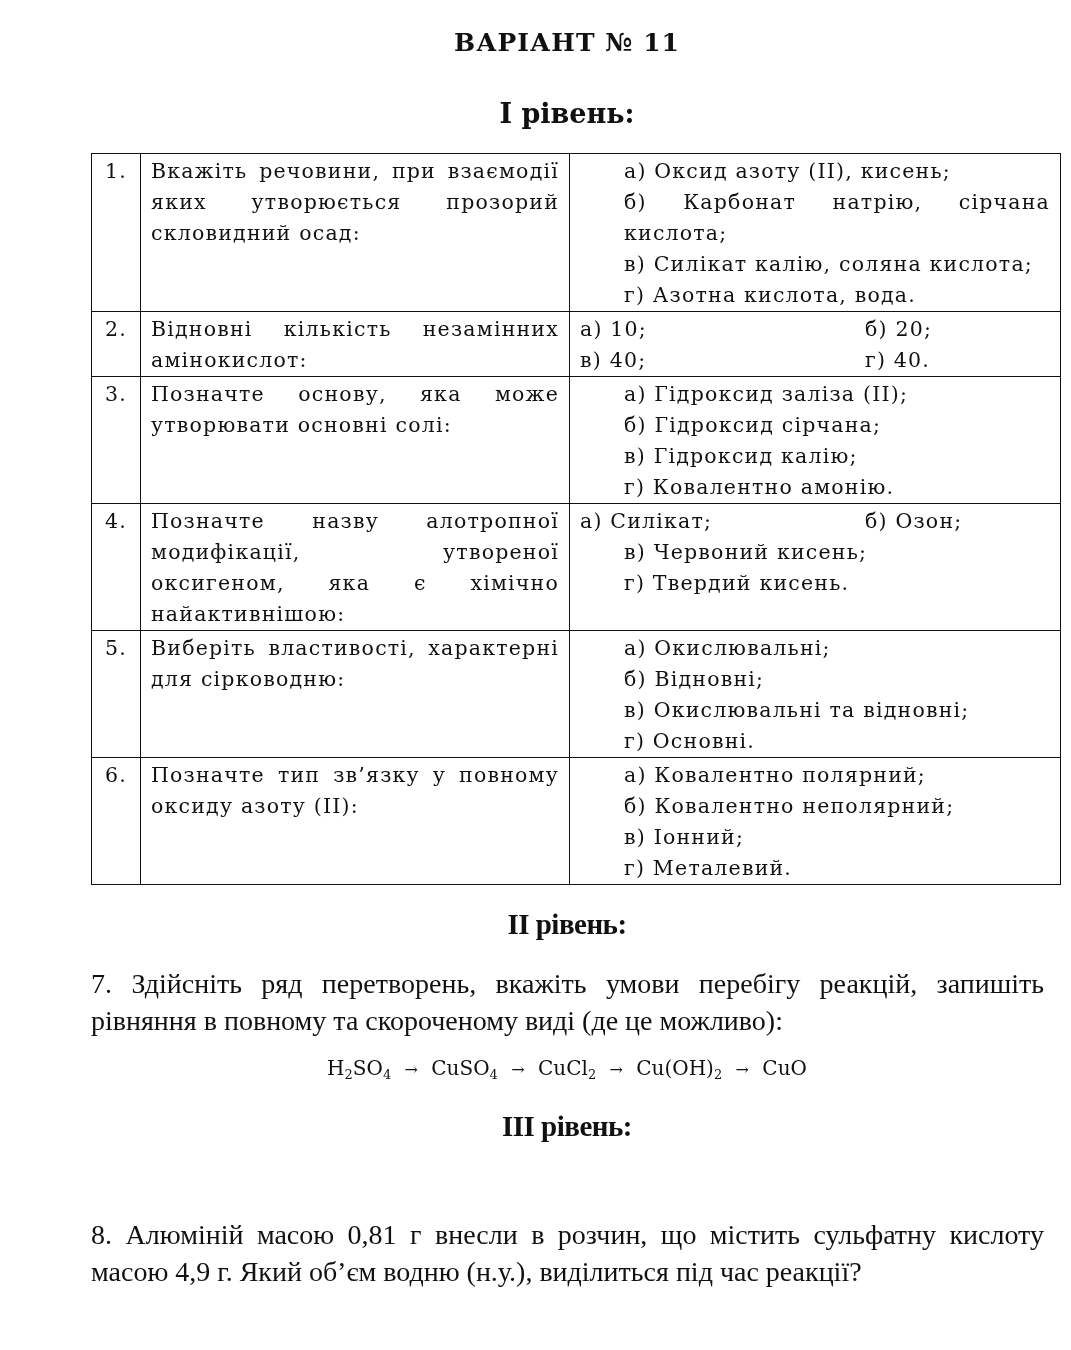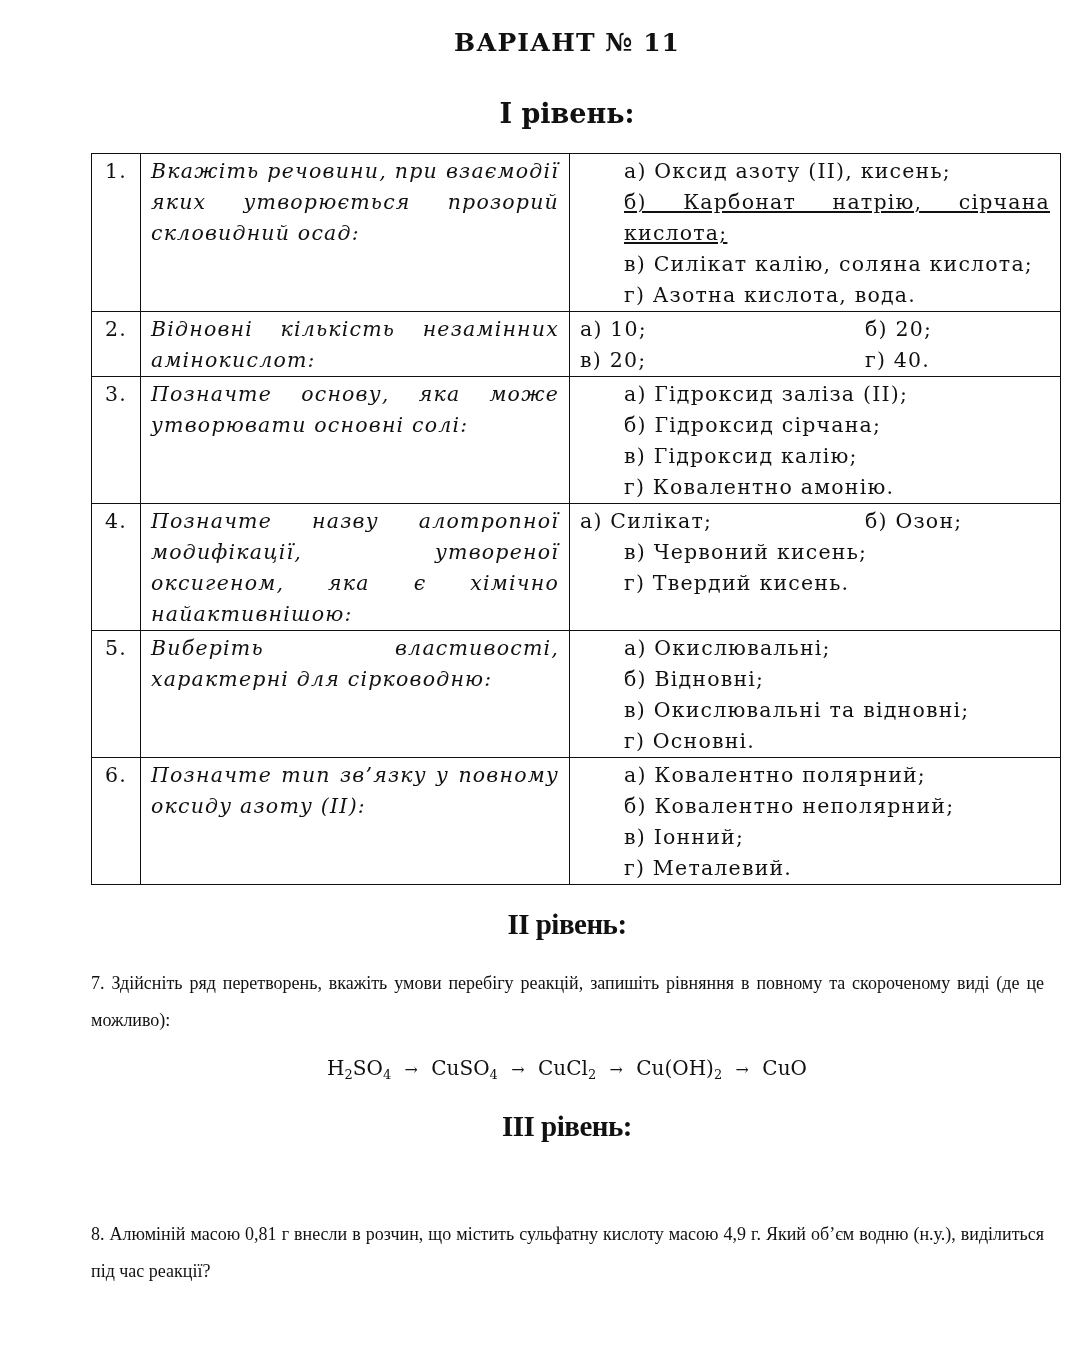--- a/index.html
+++ b/index.html
@@ -25,35 +25,35 @@
       width: 969px; border-collapse: collapse; table-layout: fixed;
       font-size: 20.5px; letter-spacing: 1.2px; line-height: 31px;
     }
     table.quiz td {
       border: 1.3px solid #111111; vertical-align: top; padding: 2px 10px 0 10px;
     }
     col.c-num { width: 49px; }
     col.c-q { width: 429px; }
     col.c-a { width: 491px; }
     td.num { text-align: center; padding-left: 0; padding-right: 0; }
-    td.q { text-align: justify; text-align-last: left; font-style: italic; }
+    td.q { text-align: justify; text-align-last: left; }
     .ans-line { display: block; margin-left: 44px; }
-    .ans-line.justify { text-align: justify; text-decoration: underline; }
+    .ans-line.justify { text-align: justify; }
     .grid2 { display: grid; grid-template-columns: 285px auto; }
 
     .r1 { height: 157px; }
     .r2 { height: 63px; }
     .r3 { height: 125px; }
     .r4 { height: 123px; }
     .r5 { height: 125px; }
     .r6 { height: 125px; }
 
     .para {
       position: absolute; left: 91px; width: 953px;
-      font-family: "Liberation Serif", serif; font-size: 18px; line-height: 37px;
+      font-family: "Liberation Serif", serif; font-size: 28px; line-height: 37px;
       text-align: justify;
     }
     .para.p7 { top: 965px; }
     .para.p8 { top: 1216px; }
     .scheme {
       position: absolute; left: 0; width: 1134px; top: 1056px;
       text-align: center; font-size: 20px; font-family: "DejaVu Serif", serif;
     }
     .scheme sub { font-size: 13px; vertical-align: -4px; }
     .arrow { font-size: 16px; margin: 0 7px; }
@@ -81,21 +81,21 @@
         <span class="ans-line">г) Азотна кислота, вода.</span>
       </td>
     </tr>
     <tr class="r2">
       <td class="num">2.</td>
       <td class="q">Відновні кількість незамінних амінокислот:</td>
       <td>
         <div class="grid2">
           <span>а) 10;</span>
           <span>б) 20;</span>
-          <span>в) 20;</span>
+          <span>в) 40;</span>
           <span>г) 40.</span>
         </div>
       </td>
     </tr>
     <tr class="r3">
       <td class="num">3.</td>
       <td class="q">Позначте основу, яка може утворювати основні солі:</td>
       <td>
         <span class="ans-line">а) Гідроксид заліза (ІІ);</span>
         <span class="ans-line">б) Гідроксид сірчана;</span>

